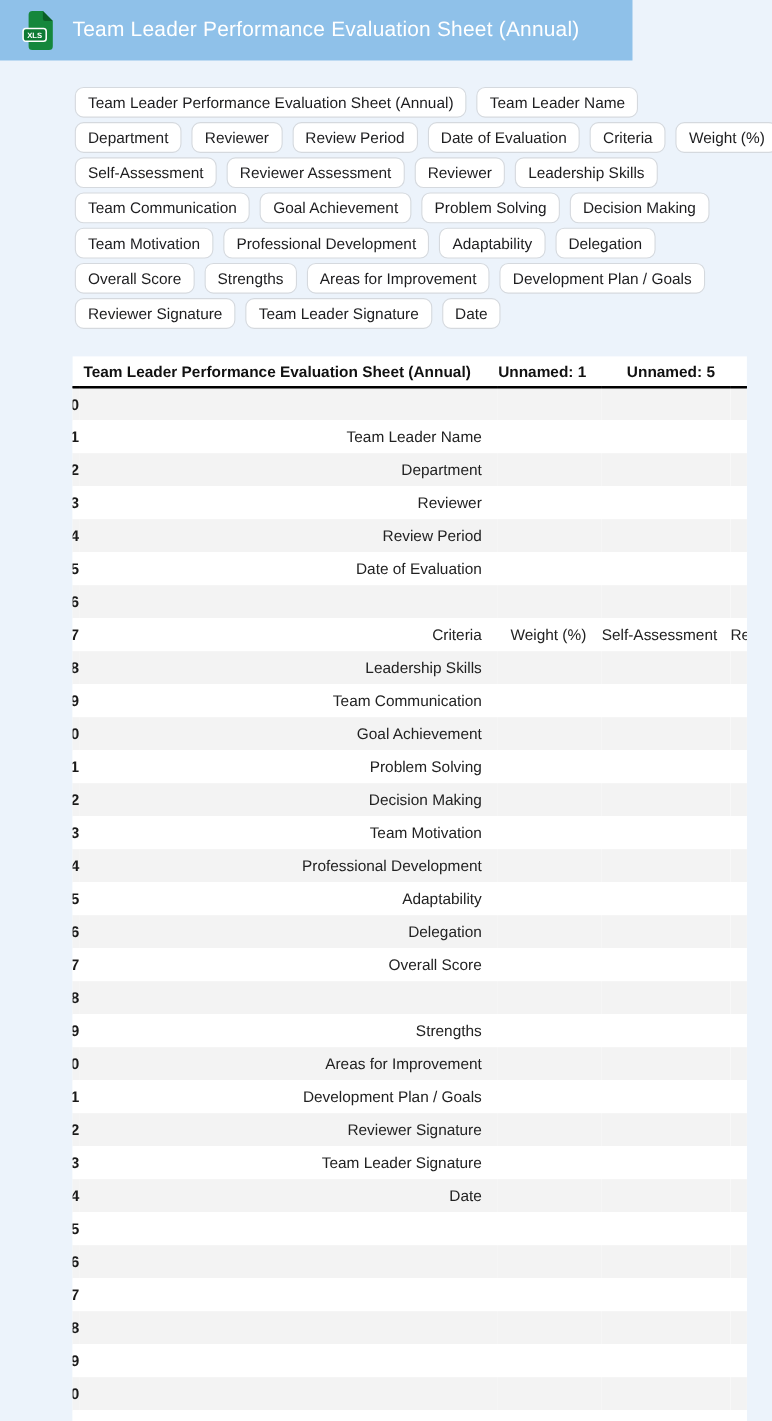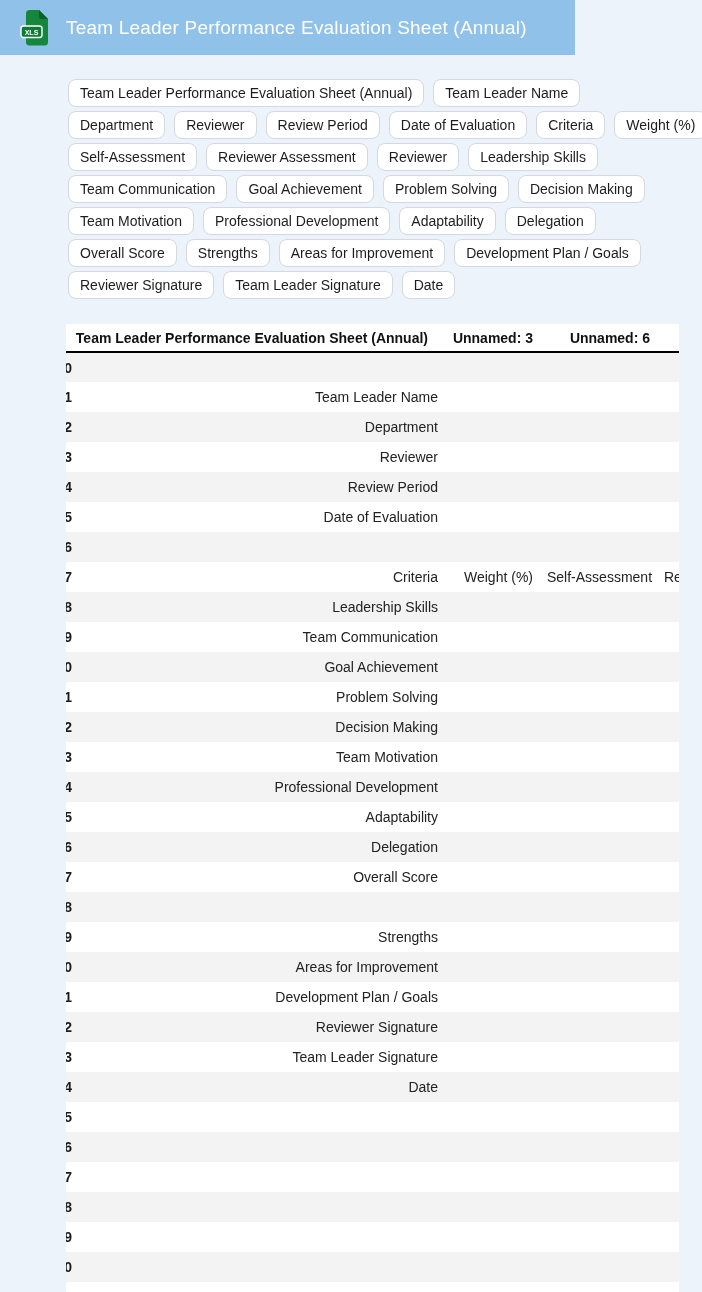--- a/index.html
+++ b/index.html
@@ -146,22 +146,22 @@
       <col class="w-idx">
         <col class="w-c1">
         <col class="w-c2">
         <col class="w-c3">
         <col class="w-c4">
     </colgroup>
     <thead>
       <tr>
         <th class="corner"></th>
         <th class="c1">Team Leader Performance Evaluation Sheet (Annual)</th>
-        <th>Unnamed: 3</th>
-        <th>Unnamed: 6</th>
+        <th>Unnamed: 1</th>
+        <th>Unnamed: 5</th>
         <th></th>
       </tr>
     </thead>
     <tbody>
         <tr>
           <th class="idx">0</th>
           <td></td>
           <td></td>
           <td></td>
           <td></td>

